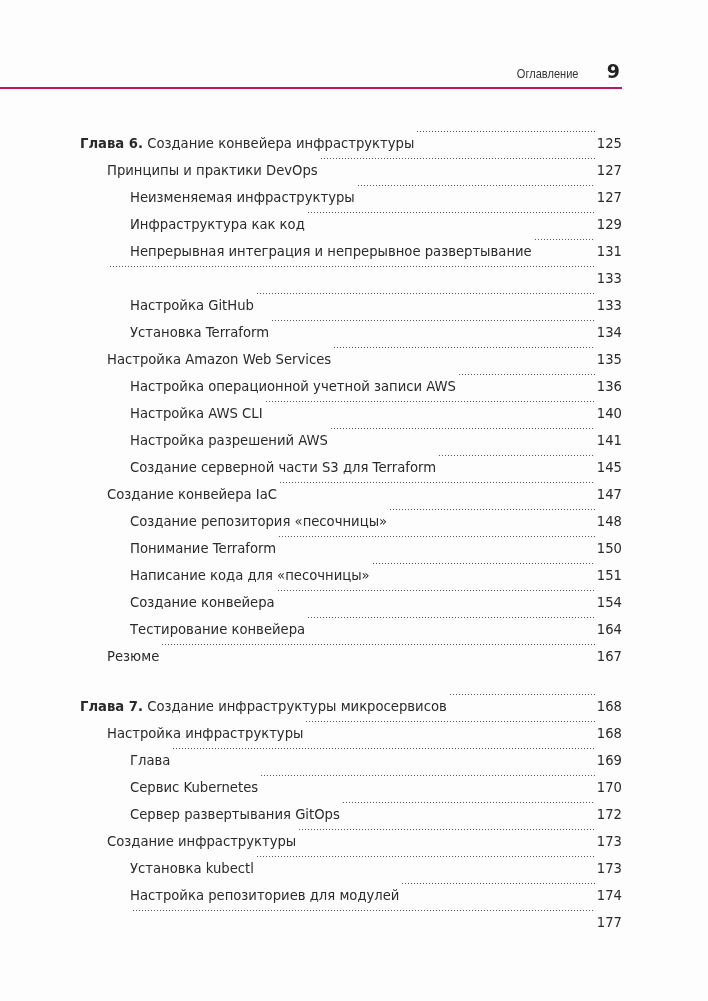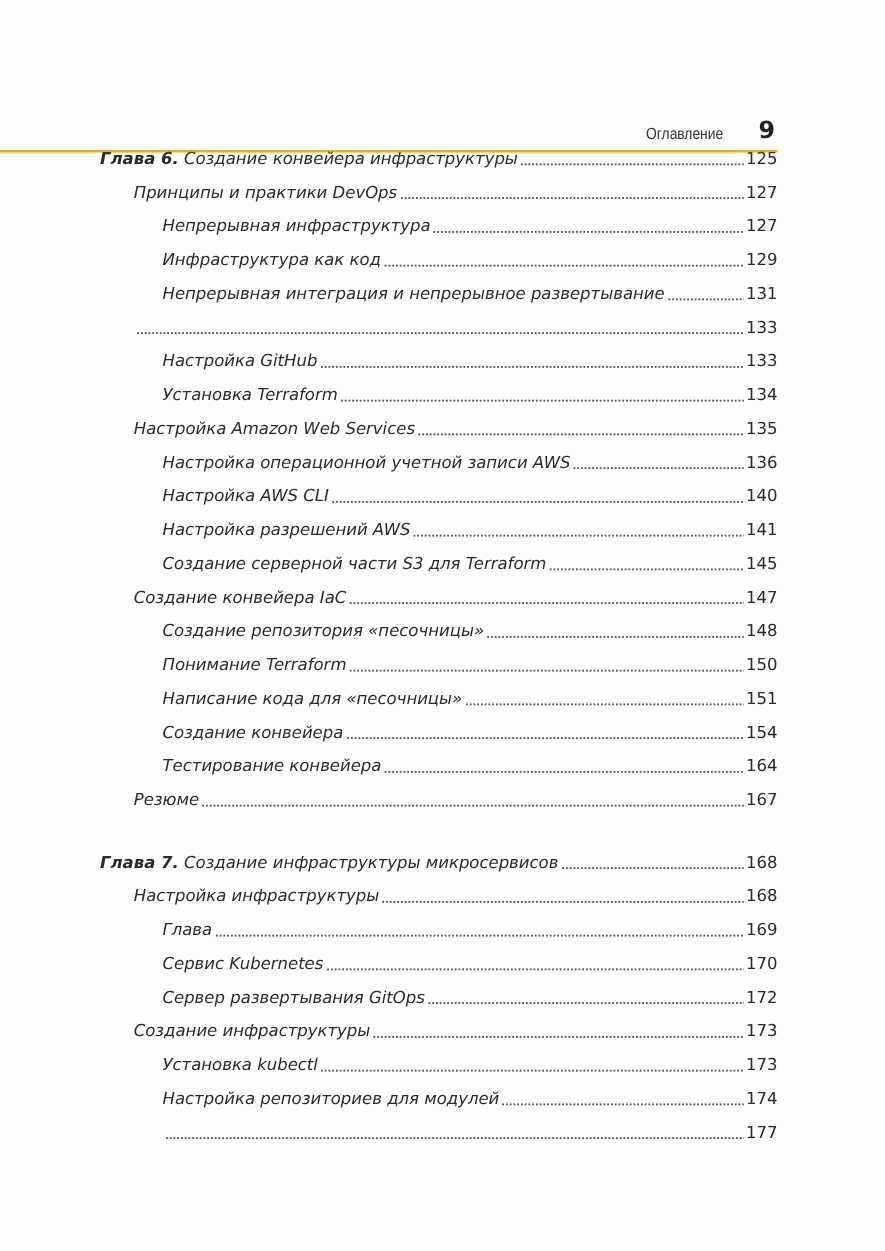--- a/index.html
+++ b/index.html
@@ -2,44 +2,43 @@
 <html><head>
 <meta charset="utf-8">
 <style>
   html, body { margin: 0; padding: 0; }
   body {
     width: 708px; height: 1001px; background: #fdfdfd; position: relative; overflow: hidden;
     font-family: "DejaVu Sans", sans-serif; color: #2a2a2a;
   }
   .header {
     position: absolute; left: 0; top: 58px; width: 622px; height: 29px;
-    border-bottom: 2px solid #eab308;
-    margin-top: 33px;
+    border-bottom: 2px solid #be185d;
   }
   .header-title {
     position: absolute; right: 44px; top: 8px; font-family: "Liberation Sans", sans-serif;
     font-size: 13px; color: #333; transform: scaleX(0.85); transform-origin: right;
   }
   .header-page {
     position: absolute; right: 2px; top: 2px; font-family: "DejaVu Sans", sans-serif;
     font-weight: bold; font-size: 19px; color: #222;
   }
   .toc { position: absolute; left: 0; top: 0; width: 708px; }
   .entry {
     position: absolute; right: 86px; height: 20px; display: flex; align-items: baseline;
     font-size: 13.2px; line-height: 20px; white-space: nowrap;
   }
-  .entry .label { flex: 0 0 auto; font-style: italic; }
+  .entry .label { flex: 0 0 auto; }
   .entry .label b { font-weight: bold; }
   .entry .dots {
     flex: 1 1 auto; margin: 0 2px; height: 3px;
     background-image: radial-gradient(circle, #555 0.7px, transparent 0.9px);
     background-size: 3px 3px; background-repeat: repeat-x; align-self: flex-end; margin-bottom: 5px;
   }
-  .entry .page { flex: 0 0 auto; }
+  .entry .page { flex: 0 0 auto; margin-top: 16px; }
   .lvl0 { left: 80px; }
   .lvl1 { left: 107px; }
   .lvl2 { left: 130px; }
 </style>
 </head>
 <body>
 
 <div class="header">
   <span class="header-title">Оглавление</span>
   <span class="header-page">9</span>
@@ -51,21 +50,21 @@
       <span class="label"><b>Глава 6.</b> <span>Создание конвейера инфраструктуры</span></span>
       <span class="dots"></span>
       <span class="page">125</span>
     </div>
   <div class="entry lvl1" style="top:145px">
       <span class="label">Принципы и практики DevOps</span>
       <span class="dots"></span>
       <span class="page">127</span>
     </div>
   <div class="entry lvl2" style="top:172px">
-      <span class="label">Непрерывная инфраструктура</span>
+      <span class="label">Неизменяемая инфраструктуры</span>
       <span class="dots"></span>
       <span class="page">127</span>
     </div>
   <div class="entry lvl2" style="top:199px">
       <span class="label">Инфраструктура как код</span>
       <span class="dots"></span>
       <span class="page">129</span>
     </div>
   <div class="entry lvl2" style="top:226px">
       <span class="label">Непрерывная интеграция и непрерывное развертывание</span>

